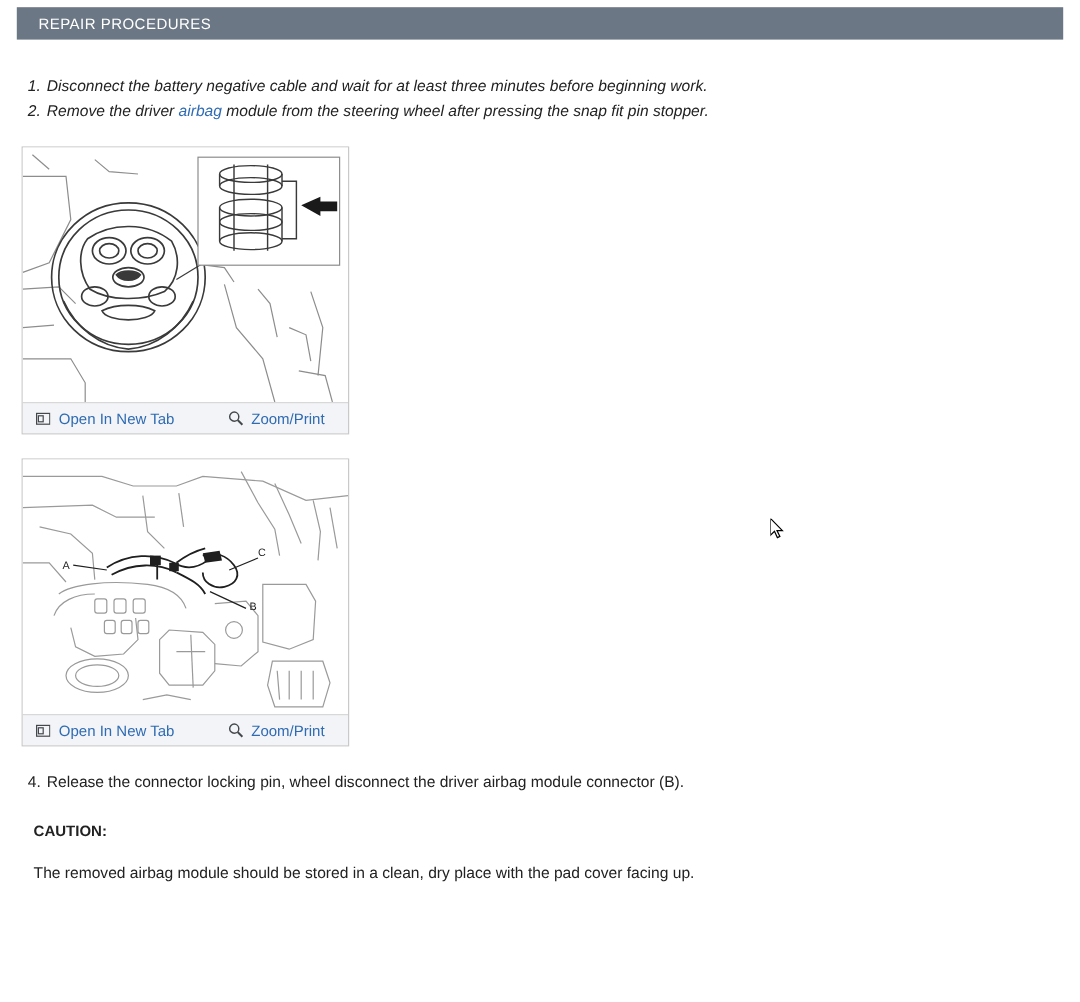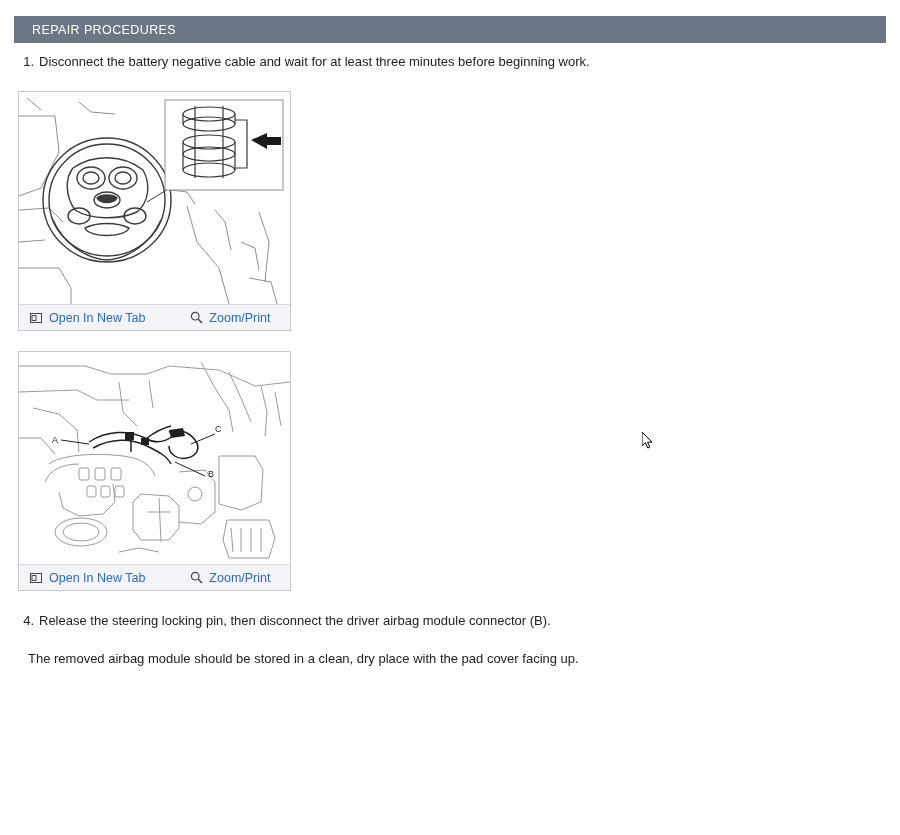--- a/index.html
+++ b/index.html
@@ -14,21 +14,21 @@
     font-size: 13px;
     color: #1a1a1a;
     position: relative;
     overflow: hidden;
   }
 
   
   .header-bar {
     position: absolute;
     left: 14px;
-    top: 16px;
+    top: 6px;
     width: 872px;
     height: 27px;
     background: #6b7785;
     display: flex;
     align-items: center;
   }
   .header-bar .title {
     color: #ffffff;
     font-size: 12.5px;
     letter-spacing: 0.4px;
@@ -136,23 +136,26 @@
 </head>
 <body>
 
 <div class="header-bar">
   <span class="title">REPAIR PROCEDURES</span>
 </div>
 
 <div class="content">
 
 
-  <div style="margin-top:19px;">
+  <div style="margin-top:29px;font-style:italic;">
     <div class="step">
       <span class="num">1.</span><span>Disconnect the battery negative cable and wait for at least three minutes before beginning work.</span>
+    </div>
+    <div class="step" style="margin-top:1px;">
+      <span class="num">2.</span><span>Remove the driver </span><a class="link" href="#">airbag</a><span> module from the steering wheel after pressing the snap fit pin stopper.</span>
     </div>
   </div>
 
   <div class="figure" style="margin-top:19px;">
     <svg class="canvas" viewBox="0 0 271 212" width="271" height="212">
       <rect x="0" y="0" width="271" height="212" fill="#ffffff"></rect>
       <g stroke="#8d8d8d" stroke-width="1" fill="none">
 
         <path d="M0 24 L36 24 L40 60 L22 96 L0 104"></path>
         <path d="M0 118 L30 116 L44 130"></path>
@@ -307,22 +310,23 @@
               <circle cx="5.2" cy="5.2" r="3.8" fill="none" stroke="#44484d" stroke-width="1.2"></circle>
               <line x1="8" y1="8" x2="12" y2="12" stroke="#44484d" stroke-width="1.6"></line>
             </svg>
         </span>
         <span>Zoom/Print</span>
       </div>
     </div>
   </div>
 
   <div class="step" style="margin-top:20px;">
-    <span class="num">4.</span><span>Release the steering locking pin, then disconnect the driver airbag module connector (B).</span>
+    <span class="num">4.</span><span>Release the connector locking pin, wheel disconnect the driver airbag module connector (B).</span>
   </div>
 
+  <div class="caution-title" style="margin-top:24px;">CAUTION:</div>
   <div class="caution-text">The removed airbag module should be stored in a clean, dry place with the pad cover facing up.</div>
 
 </div>
 
 <svg class="cursor" viewBox="0 0 12 18">
   <polygon points="0,0 0,14 3.4,10.8 5.8,16 7.9,15 5.5,10.2 10,10.2" fill="#ffffff" stroke="#000000" stroke-width="1"></polygon>
 </svg>
 
 </body></html>

